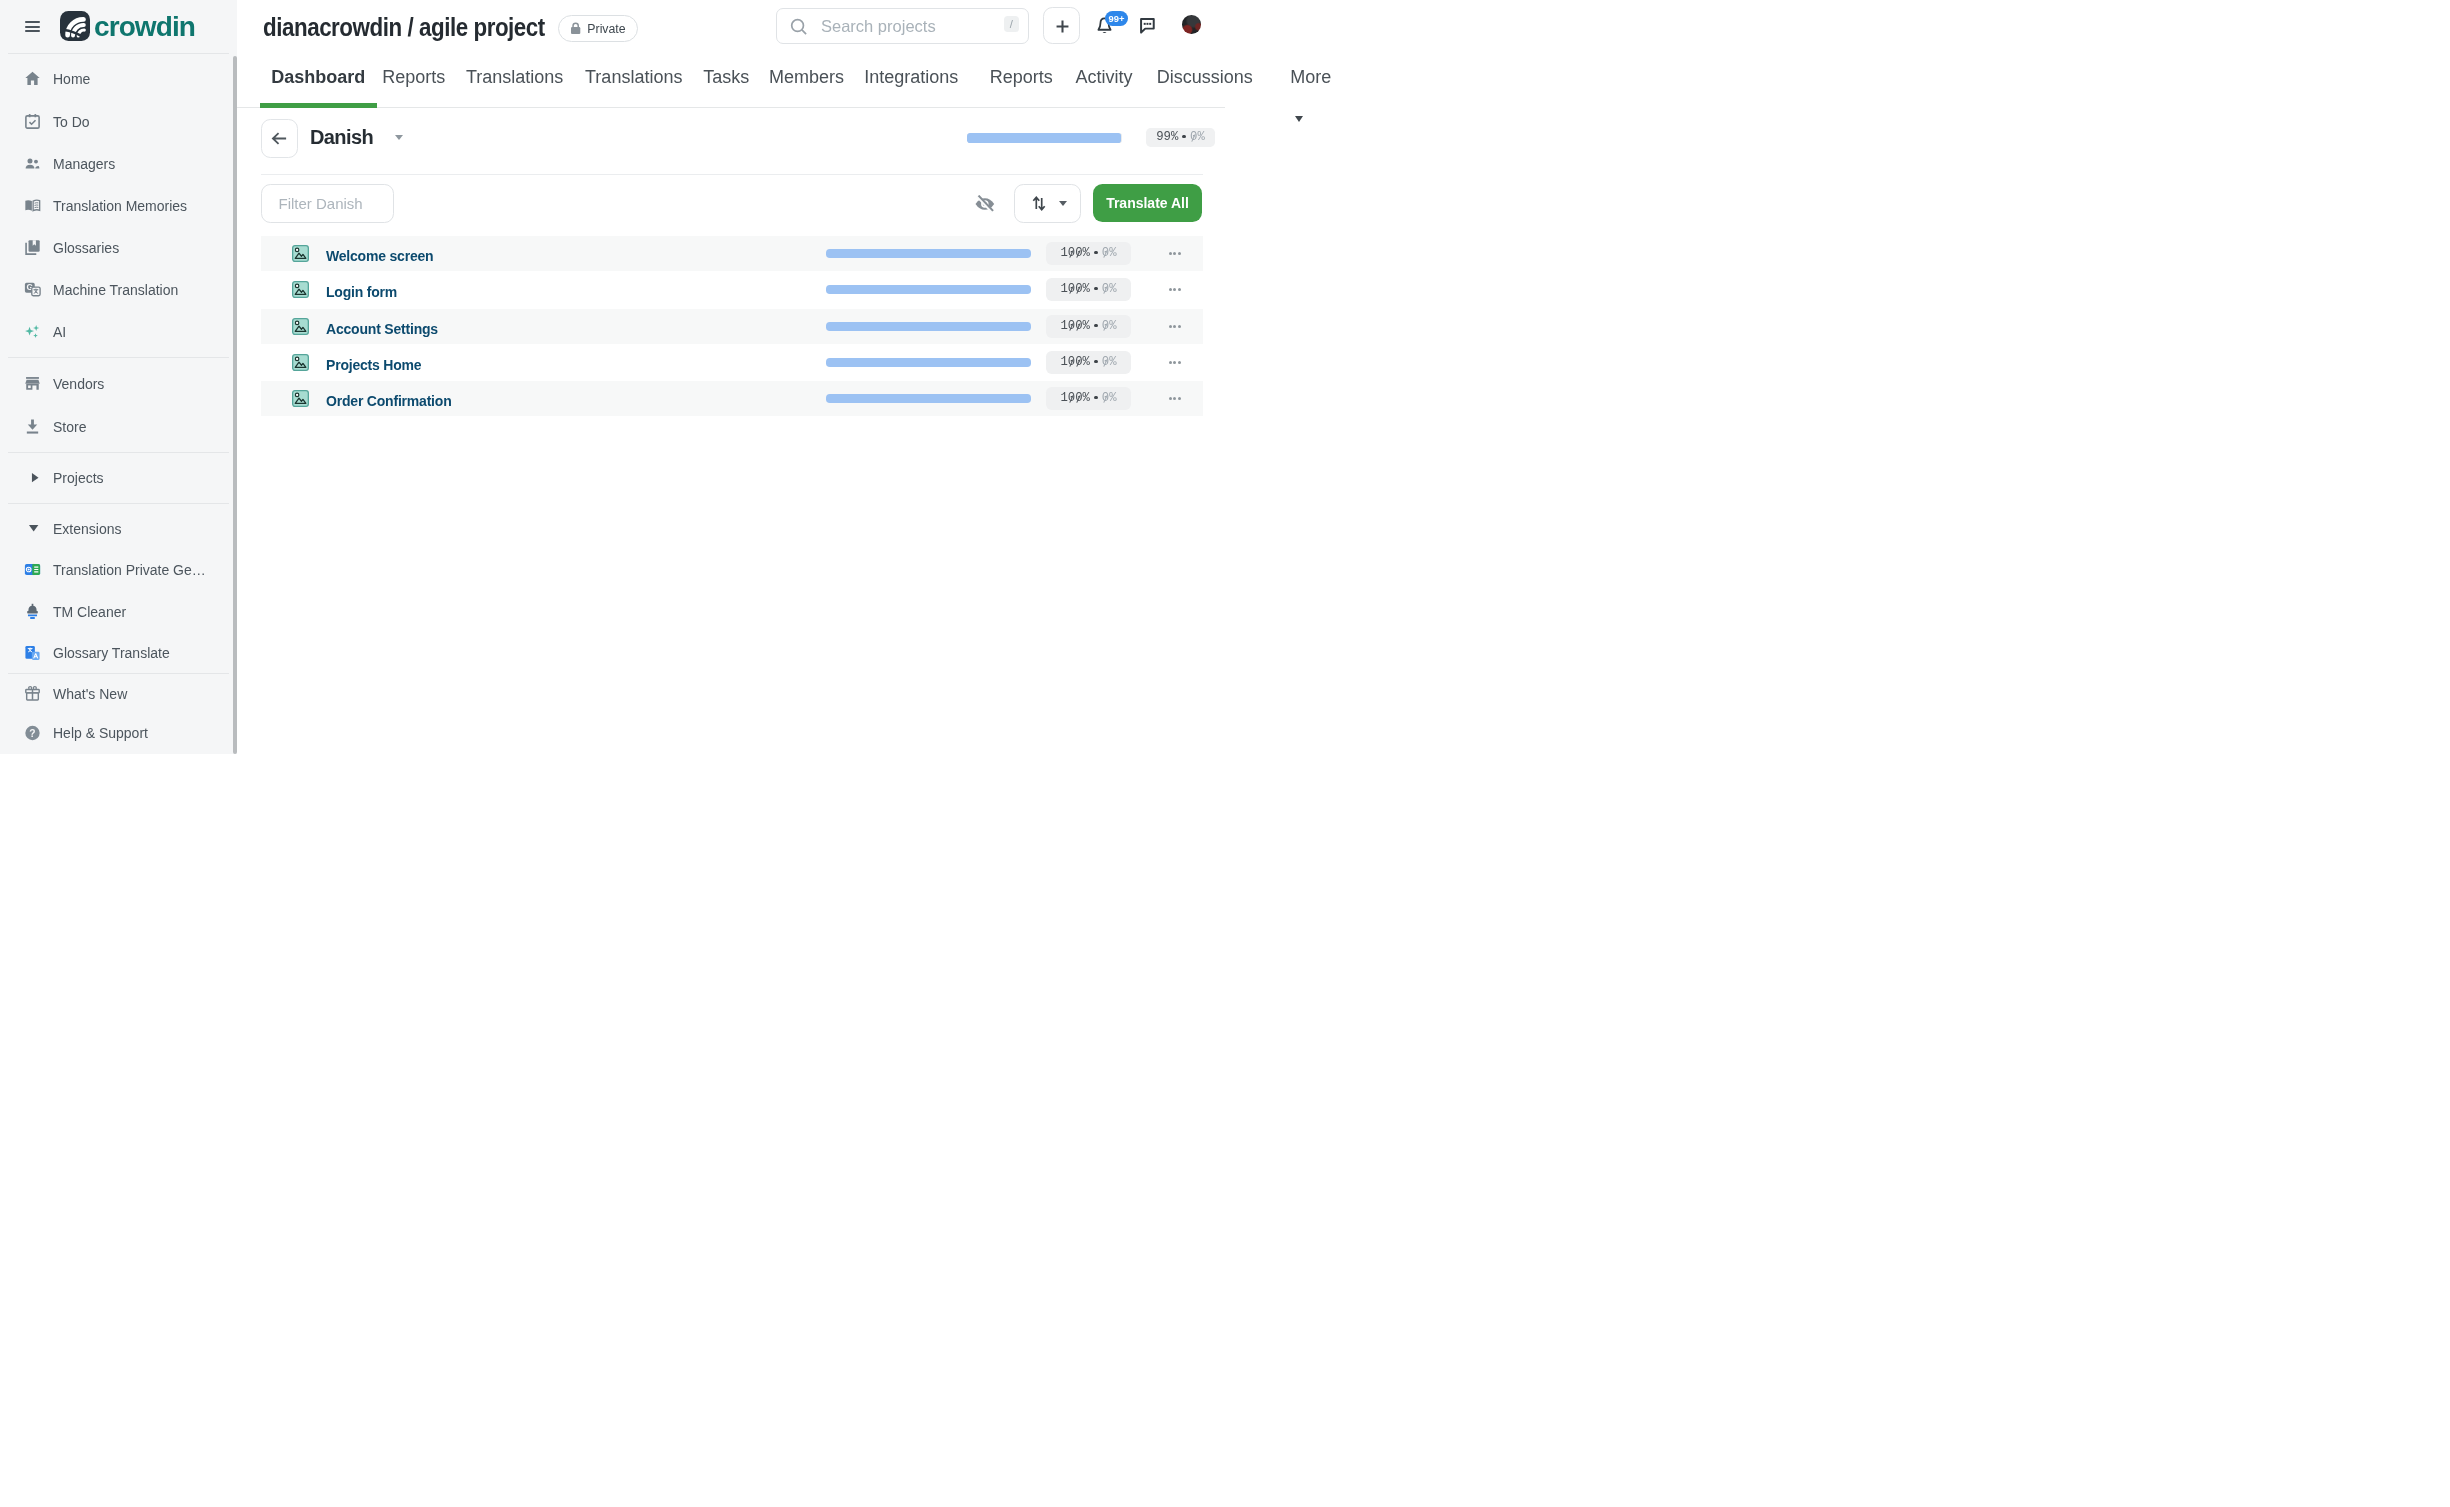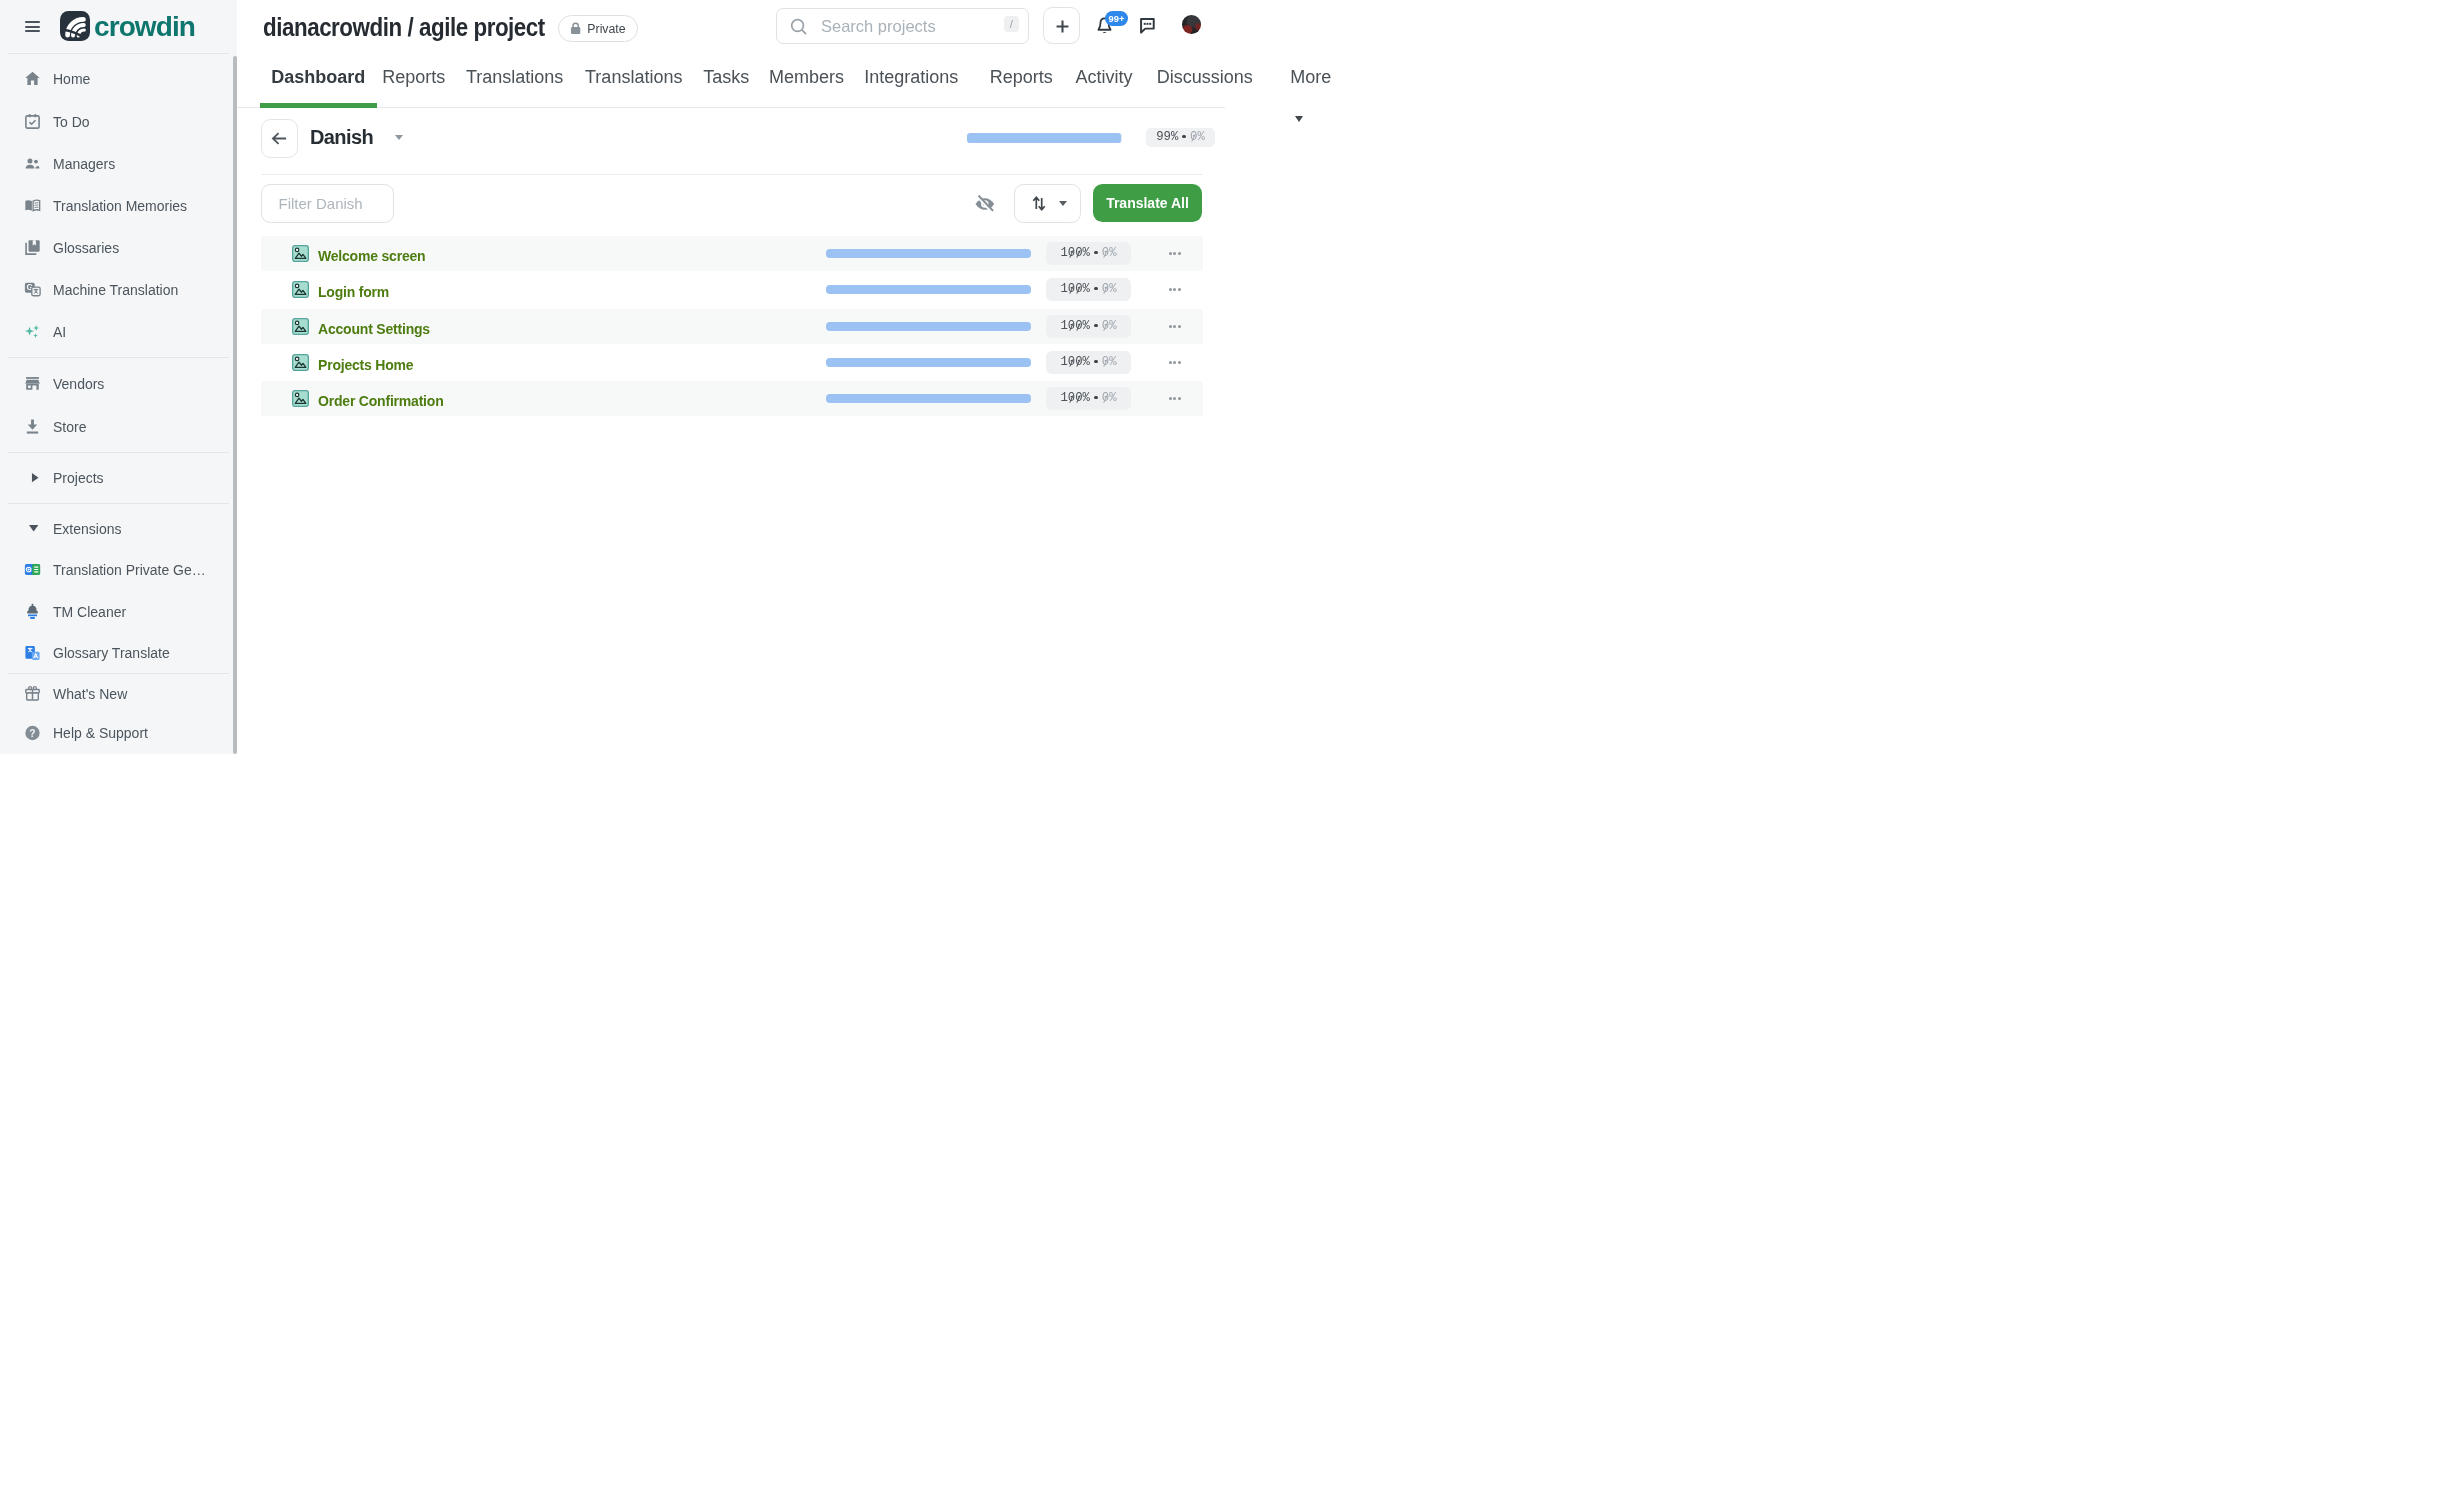--- a/index.html
+++ b/index.html
@@ -46,21 +46,21 @@
   #filter { position:absolute; left:261px; top:184px; width:133px; height:39px; border:0.9px solid #e0e3e6; border-radius:9.4px; background:#fff; }
   #filter span { position:absolute; left:16.5px; line-height:37px; font-size:15px; color:#adb5bc; }
   #eyeoff { position:absolute; left:974px; top:195px; }
   #sortbtn { position:absolute; left:1014px; top:184px; width:67px; height:39px; border:0.9px solid #e0e3e6; border-radius:9.4px; background:#fff; }
   #sortbtn .car { position:absolute; left:44px; top:16px; width:0; height:0; border-left:4.2px solid transparent; border-right:4.2px solid transparent; border-top:5.7px solid #565d63; }
   #translate { position:absolute; left:1093px; top:184px; width:109px; height:38px; border-radius:9.4px; background:#3f9e45; color:#fff; font-size:14px; font-weight:bold; text-align:center; line-height:38px; }
   
   .row { position:absolute; left:261px; width:942px; height:35px; }
   .row.odd { background:#f7f8f8; }
   .row .fic { position:absolute; left:31px; top:9px; }
-  .row .fname { position:absolute; left:57px; top:2.5px; line-height:35px; font-size:14px; letter-spacing:-0.2px; font-weight:bold; color:#4d7c0f; }
+  .row .fname { position:absolute; left:65px; top:2.5px; line-height:35px; font-size:14px; letter-spacing:-0.2px; font-weight:bold; color:#0c4a6e; }
   .row .track { position:absolute; left:565px; top:13px; width:205px; height:9px; border-radius:3.8px; background:#9cc2f3; }
   .row .pbadge { position:absolute; left:785px; top:6px; width:85px; height:23px; border-radius:5.7px; background:#eff0f1; font-family:Liberation Mono, monospace; font-size:12.3px; line-height:23px; text-align:center; color:#4b5157; }
   .row .dots { position:absolute; left:908px; top:16px; width:17px; height:3.2px; }
   .row .dots i { float:left; width:3.1px; height:3.1px; border-radius:50%; background:#8e969c; margin-right:1.3px; }
   .dim { color:#a0a8af; }
   .sep { display:inline-block; width:3.4px; height:3.4px; border-radius:50%; background:#3d4348; vertical-align:1.7px; margin:0 4.2px; }
   .z { position:relative; display:inline-block; }
   .z:after { content:''; position:absolute; left:2.9px; top:50%; width:1.1px; height:7.7px; margin-top:-3.9px; background:currentColor; transform:rotate(25deg); }
 </style>
 </head>

